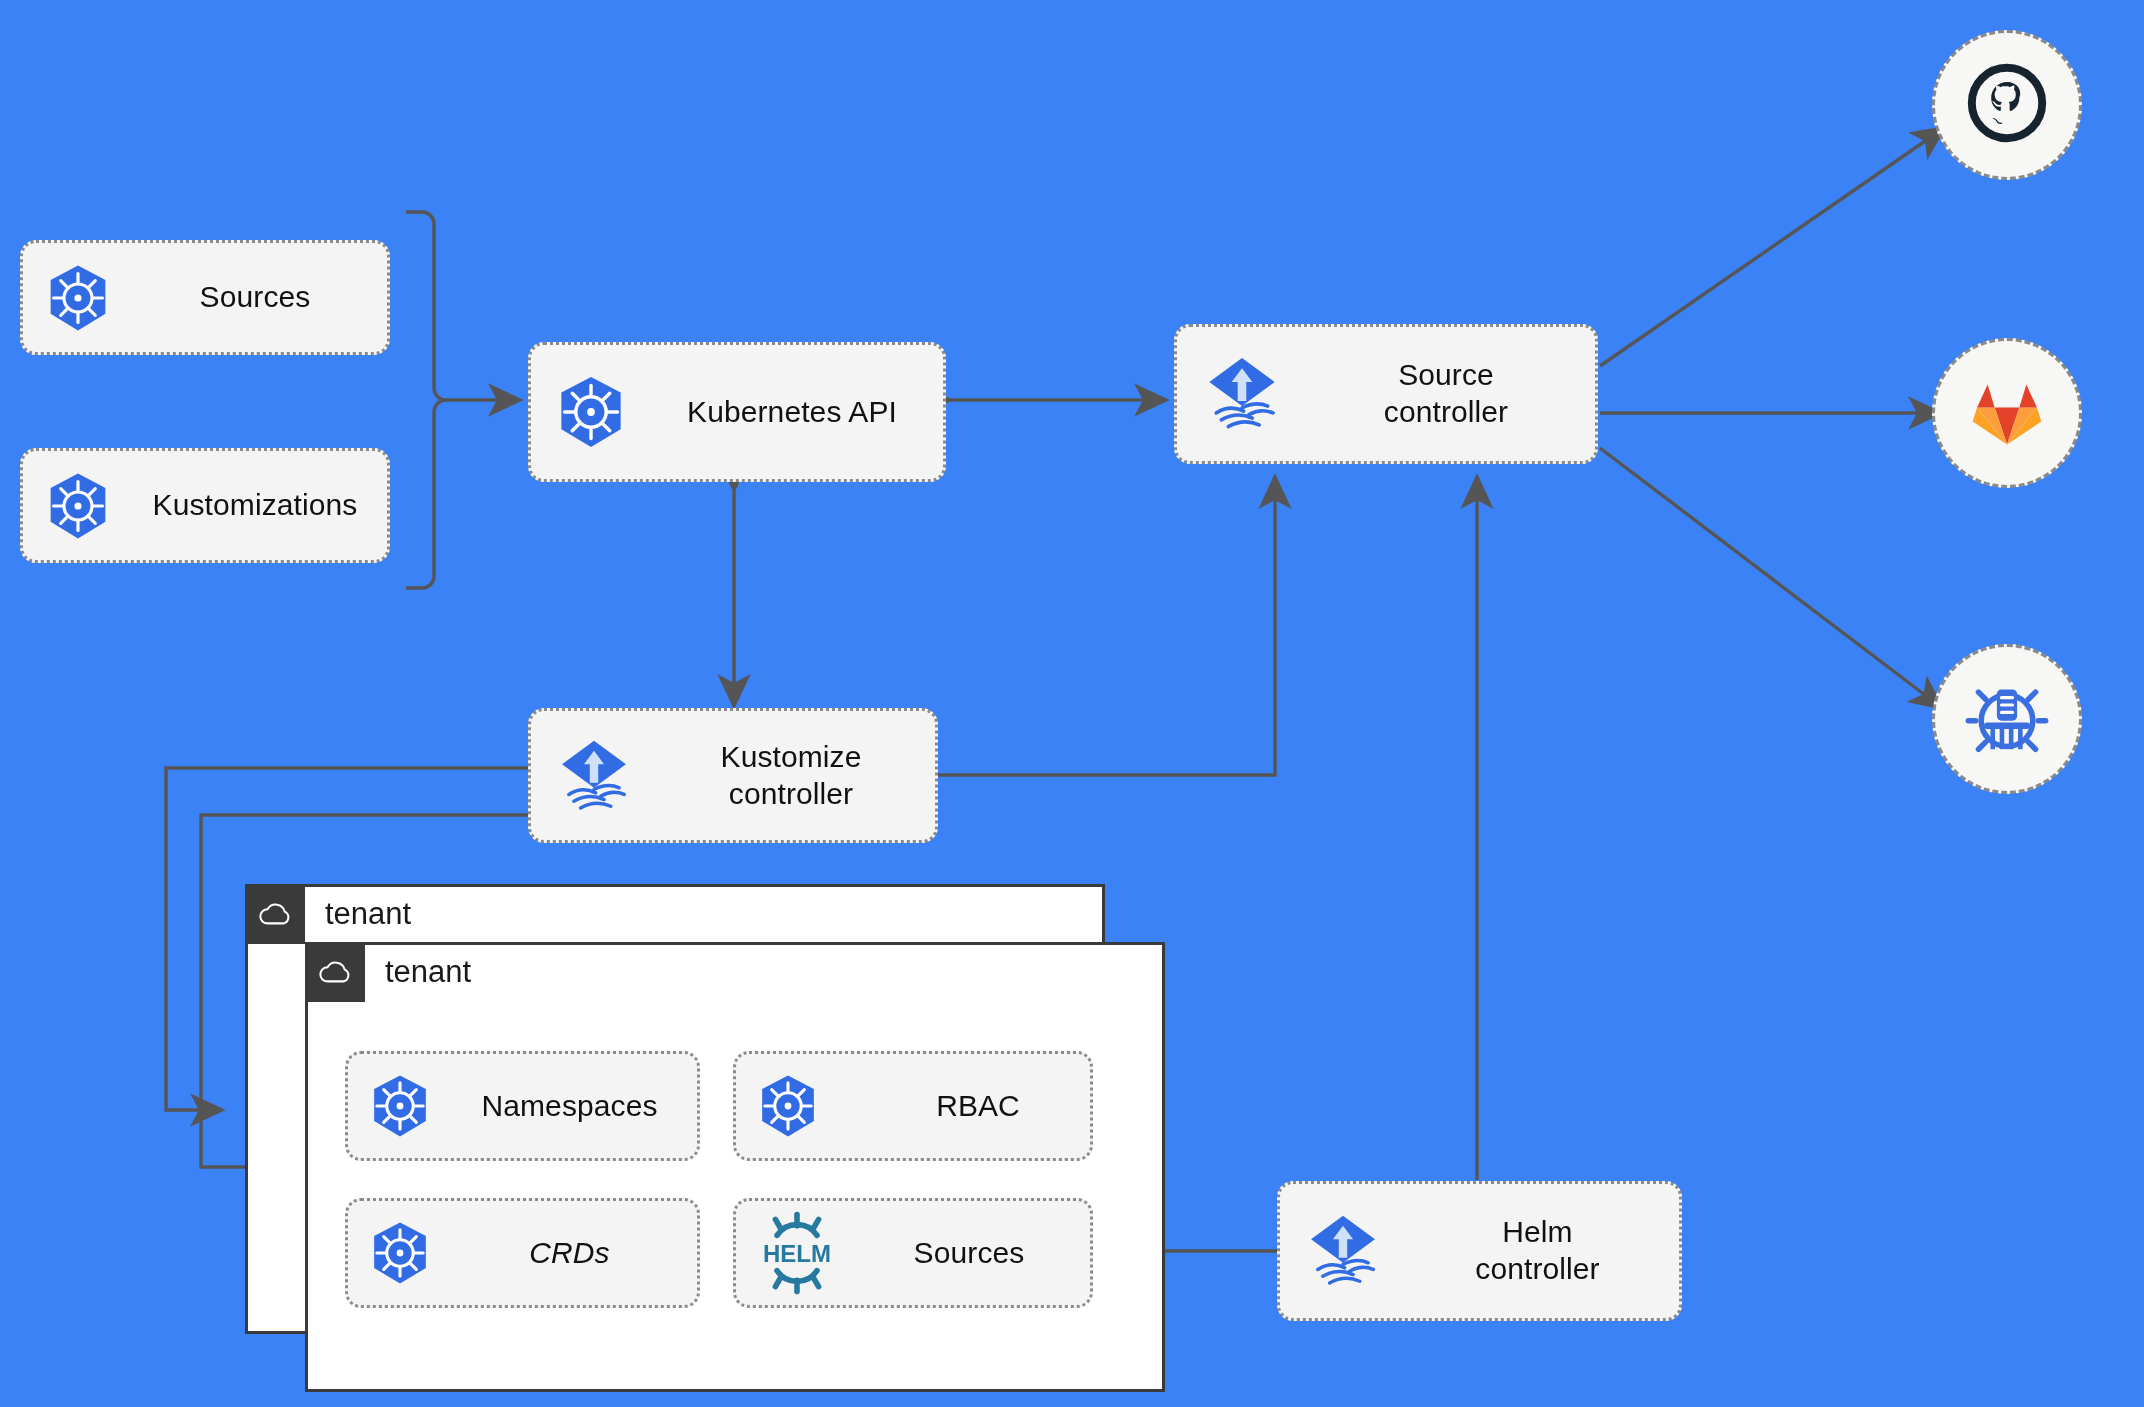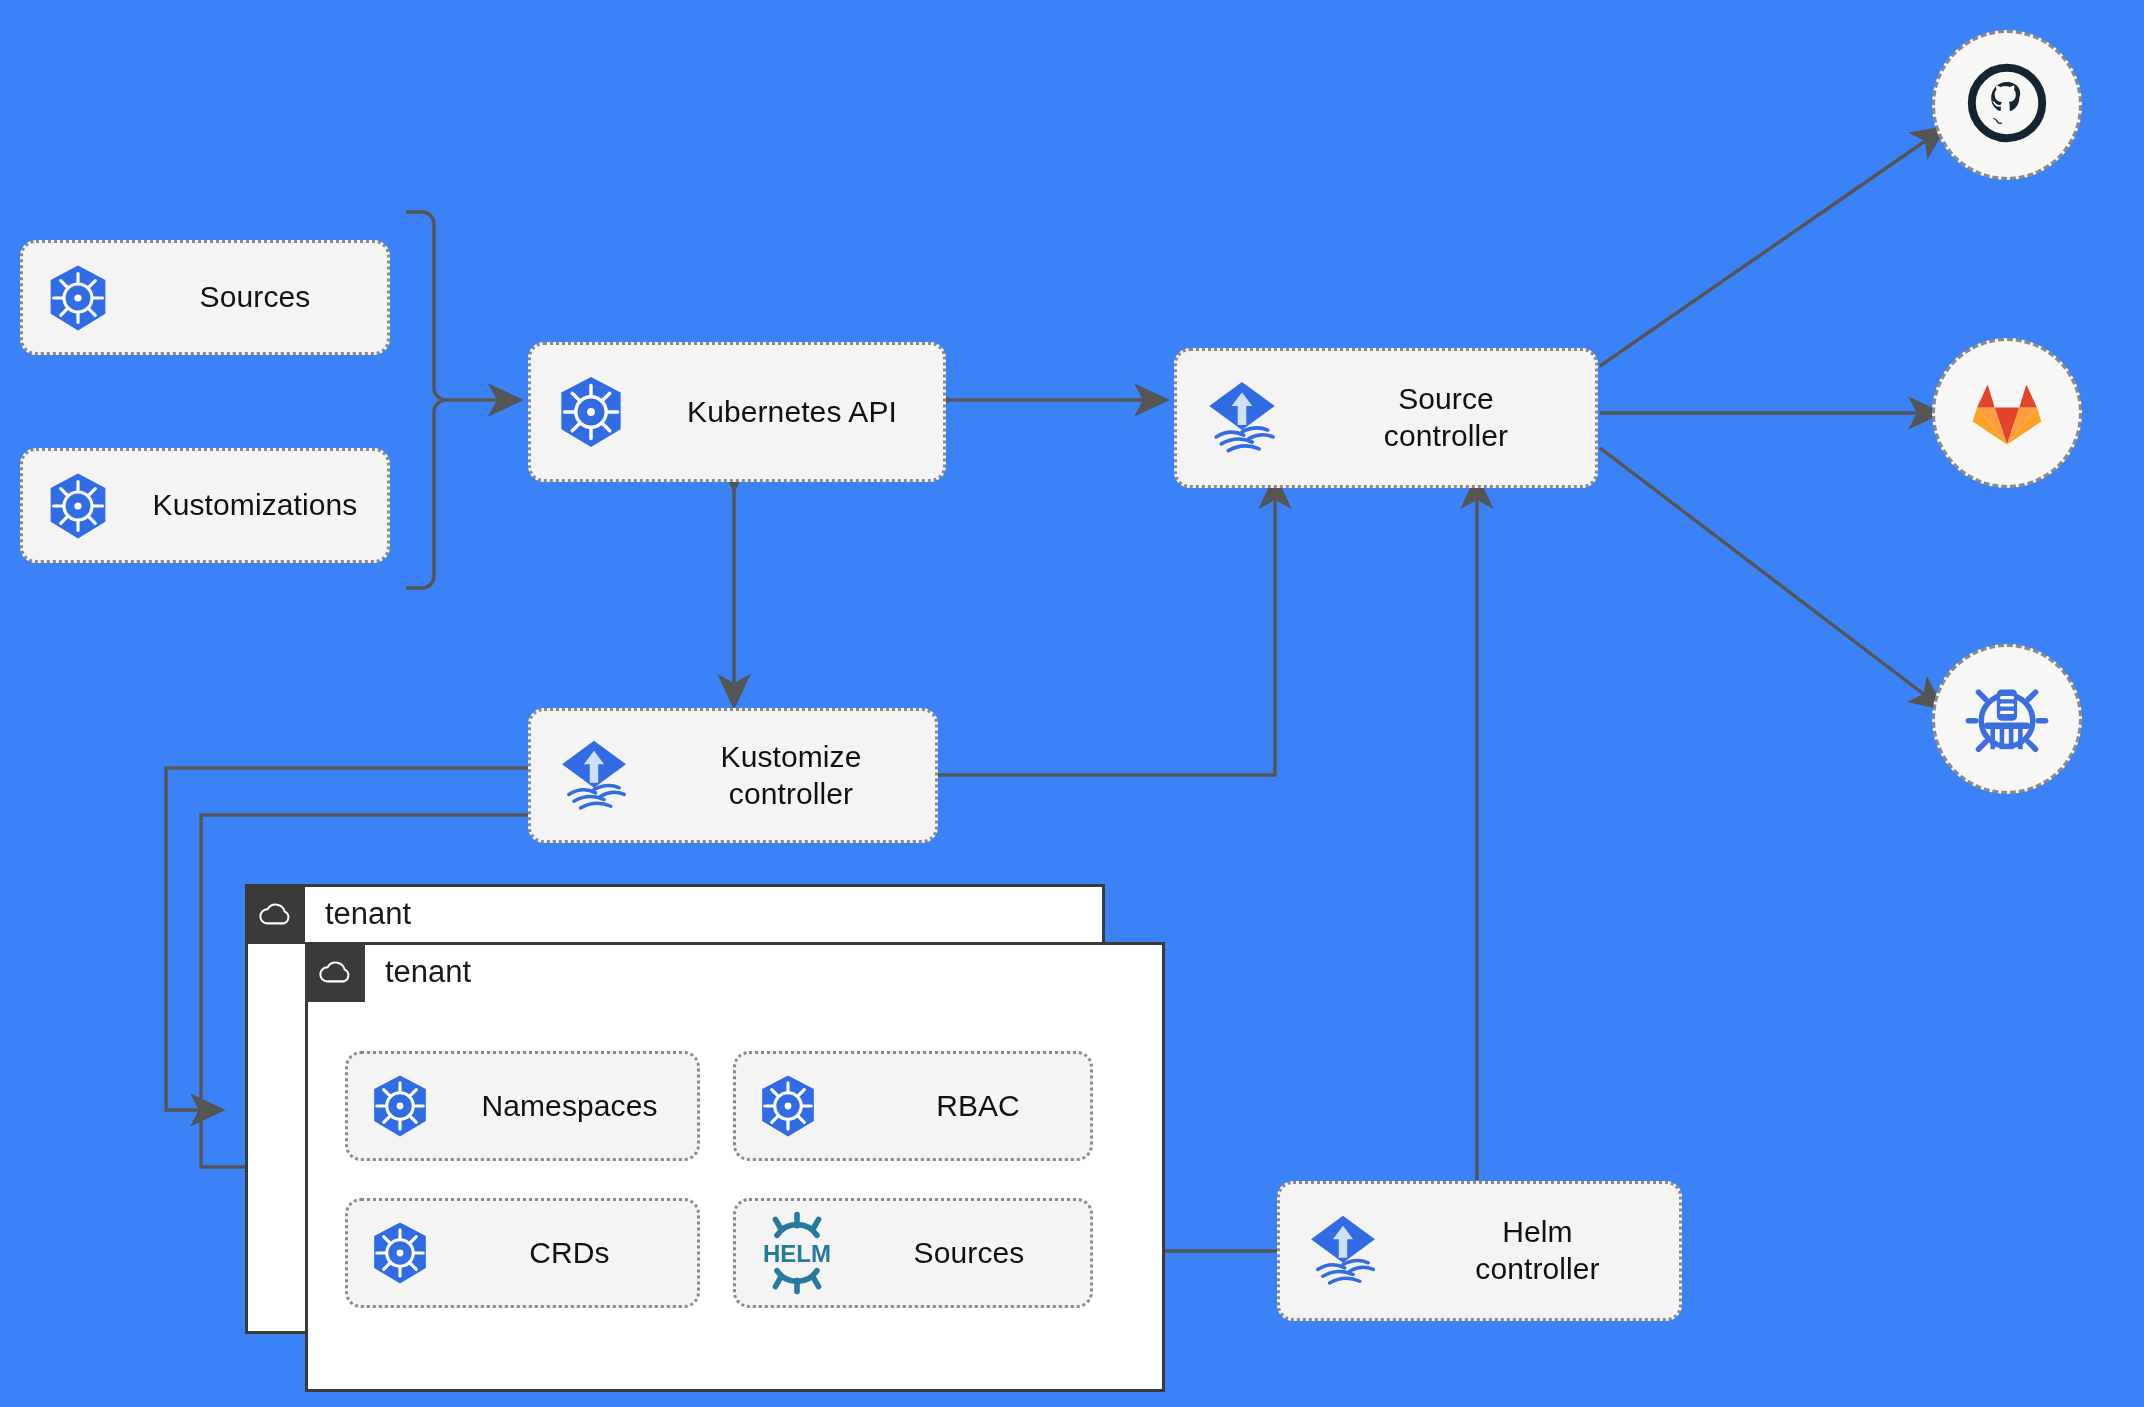--- a/index.html
+++ b/index.html
@@ -136,21 +136,21 @@
             <line x1="64" y1="64" x2="74" y2="74"></line>
           <line x1="74" y1="26" x2="64" y2="36"></line>
             <line x1="36" y1="64" x2="26" y2="74"></line>
         </g>
         <circle cx="50" cy="50" r="5" fill="#fff"></circle>
       </svg>
     </span>
     <span class="lbl">Kubernetes API</span>
   </div>
 
-  <div class="node" style="left:1174px;top:348px;width:424px;height:140px;">
+  <div class="node" style="left:1174px;top:324px;width:424px;height:140px;">
     <span class="ico" style="width:130px;">
       <svg width="86" height="86" viewBox="0 0 100 100">
         <polygon points="50,8 88,36 50,64 12,36" fill="#326ce5"></polygon>
         <path d="M50,20 L62,36 L55,36 L55,58 L45,58 L45,36 L38,36 Z" fill="#cfe0fb"></path>
         <g fill="none" stroke="#326ce5" stroke-width="4.2" stroke-linecap="round">
           <path d="M20,72 Q36,62 52,70"></path>
           <path d="M26,80 Q44,70 62,78"></path>
           <path d="M34,88 Q52,78 70,86"></path>
           <path d="M50,66 Q66,58 80,64"></path>
           <path d="M58,74 Q72,66 86,72"></path>
@@ -311,21 +311,21 @@
             <line x1="64" y1="64" x2="74" y2="74"></line>
           <line x1="74" y1="26" x2="64" y2="36"></line>
             <line x1="36" y1="64" x2="26" y2="74"></line>
         </g>
         <circle cx="50" cy="50" r="5" fill="#fff"></circle>
       </svg>
     </span>
     <span class="lbl">RBAC</span>
   </div>
 
-  <div class="node" style="left:345px;top:1198px;width:355px;height:110px;">
+  <div class="node" style="left:345px;top:1198px;width:355px;height:110px;font-style:italic;">
     <span class="ico" style="width:104px;">
       <svg width="68" height="68" viewBox="0 0 100 100">
         <polygon points="50,5 88,25 88,72 50,95 12,72 12,25" fill="#326ce5"></polygon>
         <g fill="none" stroke="#fff" stroke-width="4.6" stroke-linecap="round">
           <circle cx="50" cy="50" r="19.5"></circle>
           <line x1="50" y1="16" x2="50" y2="30"></line>
             <line x1="50" y1="70" x2="50" y2="84"></line>
           <line x1="16" y1="50" x2="30" y2="50"></line>
             <line x1="70" y1="50" x2="84" y2="50"></line>
           <line x1="26" y1="26" x2="36" y2="36"></line>

